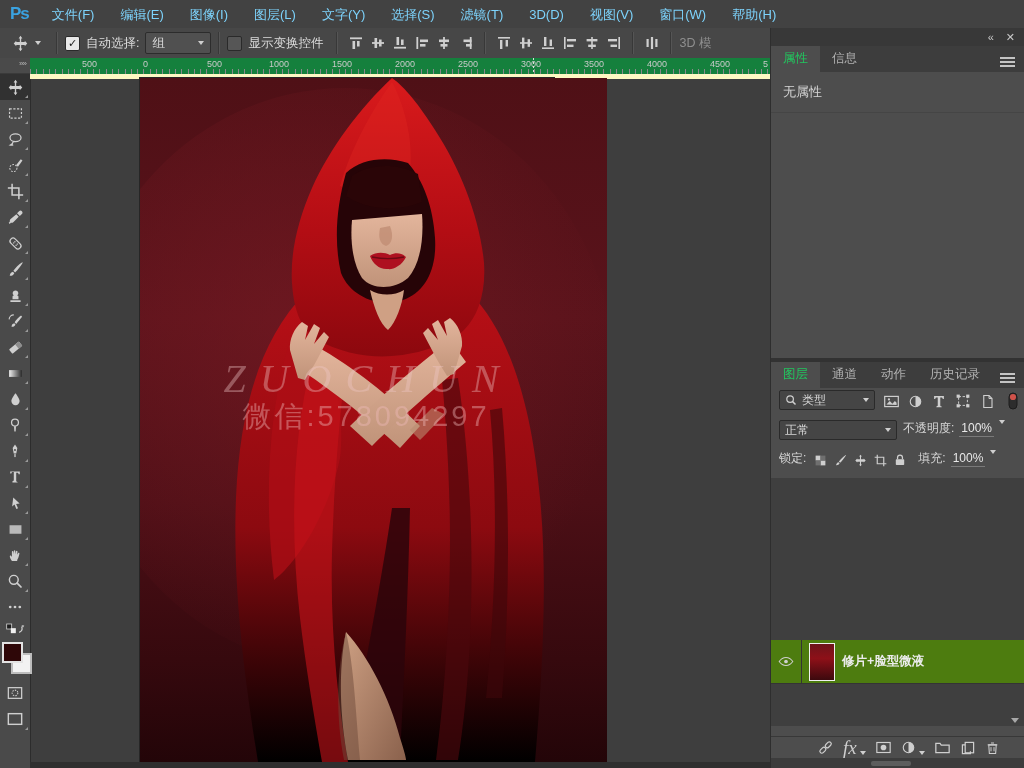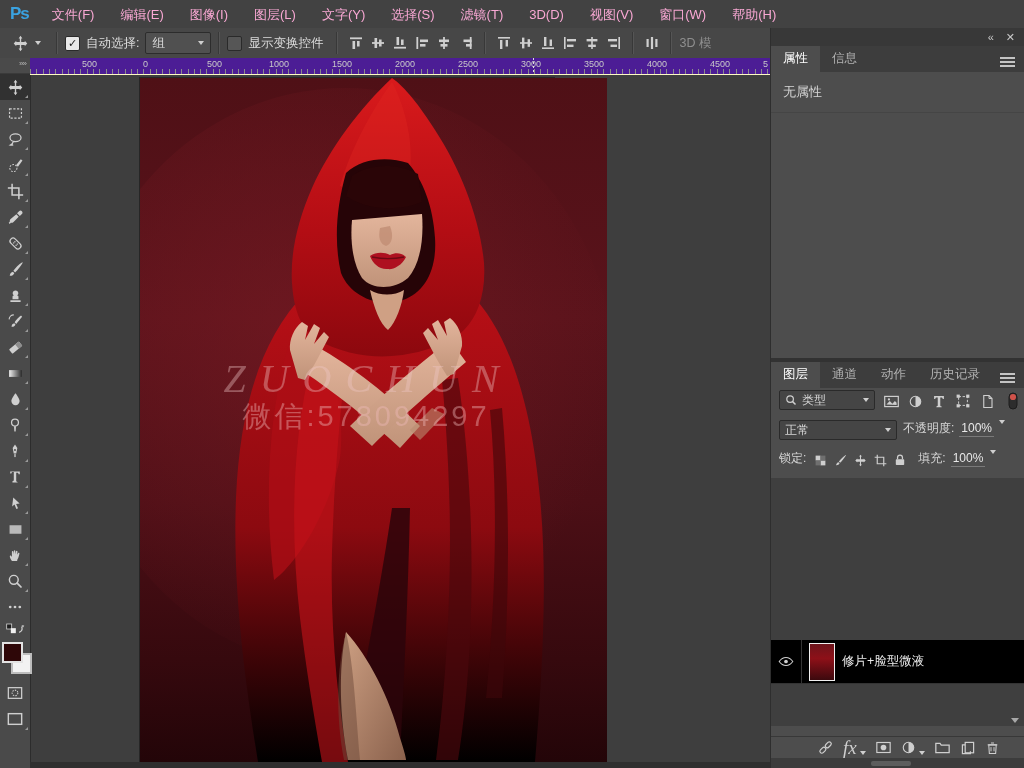--- a/index.html
+++ b/index.html
@@ -6,21 +6,21 @@
   .screen{position:relative;width:1024px;height:768px;background:#3e3e3e;overflow:hidden;
           font-family:"Liberation Sans","DejaVu Sans",sans-serif;color:#dcdcdc;-webkit-font-smoothing:antialiased;}
   .abs{position:absolute;}
   svg{display:block;}
   .ic{fill:#cfcfcf;stroke:none;}
   .ic .st{fill:none;stroke:#cfcfcf;}
   
   .menubar{left:0;top:0;width:1024px;height:28px;background:#424242;border-bottom:1px solid #2c2c2c;
            display:flex;align-items:center;}
   .ps-logo{color:#3aa2e0;font-weight:bold;font-size:17px;margin:0 10px 0 10px;letter-spacing:-1px;}
-  .menu-item{font-size:13px;color:#f9a8d4;padding:0 13px;line-height:27px;cursor:default;}
+  .menu-item{font-size:13px;color:#7dd3fc;padding:0 13px;line-height:27px;cursor:default;}
   
   .optionsbar{left:0;top:28px;width:770px;height:30px;background:#474747;border-bottom:1px solid #2a2a2a;
               display:flex;align-items:center;font-size:12.5px;overflow:hidden;}
   .opt-sep{width:1px;height:22px;background:#383838;border-right:1px solid #555;margin:0 7px;flex:none;}
   .chk{width:13px;height:13px;background:#e8e8e8;border:1px solid #2a2a2a;border-radius:2px;display:inline-flex;
        align-items:center;justify-content:center;font-size:11px;color:#1c1c1c;font-weight:bold;flex:none;}
   .chk.empty{background:#565656;border-color:#2a2a2a;}
   .dropdown{height:20px;background:#505050;border:1px solid #2c2c2c;border-radius:2px;display:inline-flex;
             align-items:center;padding:0 6px;gap:6px;}
   .tri-down{width:0;height:0;border-left:4px solid transparent;border-right:4px solid transparent;
@@ -34,54 +34,54 @@
            border-bottom:1px solid #3a3a3a;}
   .tool{position:relative;width:30px;height:26px;display:flex;align-items:center;justify-content:center;}
   .tool.sel{background:#313131;}
   .tool::after{content:"";position:absolute;right:2px;bottom:2px;width:0;height:0;
                border-left:3px solid transparent;border-bottom:3px solid #9a9a9a;}
   .tool.noflyout::after{display:none;}
   .swatches{position:relative;width:30px;height:42px;}
   .fg-sw{position:absolute;left:2px;top:4px;width:17px;height:17px;background:#2e0708;border:2px solid #e3e3e3;z-index:2;}
   .bg-sw{position:absolute;left:11px;top:15px;width:17px;height:17px;background:#f2f2f2;border:2px solid #bdbdbd;z-index:1;}
   
-  .ruler{left:30px;top:58px;width:740px;height:16px;background:#4c1d95;border-bottom:1px solid #fef9c3;overflow:hidden;}
+  .ruler{left:30px;top:58px;width:740px;height:16px;background:#15803d;border-bottom:5px solid #fef9c3;overflow:hidden;}
   .ruler-ticks{position:absolute;left:0;bottom:0;width:100%;height:5px;
       background:repeating-linear-gradient(90deg,#8a8a8a 0 1px,transparent 1px 6.3px);}
   .ruler-num{position:absolute;top:1px;font-size:9px;color:#c9c9c9;}
   .ruler-cursor{position:absolute;top:0;width:1px;height:16px;
       background:repeating-linear-gradient(#ddd 0 2px,transparent 2px 4px);}
   
   .doc-bottom{left:30px;top:762px;width:740px;height:6px;background:#2f2f2f;}
   .canvas{left:140px;top:78px;width:414px;height:684px;box-shadow:0 0 0 1px #262626;}
   .wm1{font-family:"Liberation Serif","DejaVu Serif",serif;font-style:italic;}
   
   .panels{left:770px;top:28px;width:254px;height:740px;background:#4d4d4d;border-left:1px solid #2e2e2e;}
   .p-abs{position:absolute;}
   .ptop{left:0;top:0;width:254px;height:18px;background:#383838;display:flex;justify-content:flex-end;
         align-items:center;gap:12px;padding-right:10px;box-sizing:border-box;color:#c9c9c9;font-size:11px;}
   .tabrow{left:0;width:254px;height:26px;background:#3d3d3d;display:flex;align-items:flex-end;}
   .ptab{font-size:12.5px;color:#b3b3b3;padding:5px 12px 6px;line-height:15px;}
-  .ptab.active{background:#4d4d4d;color:#ffffff;}
+  .ptab.active{background:#4d4d4d;color:#22c55e;}
   .hamb{width:15px;height:2px;background:#c4c4c4;box-shadow:0 4px 0 #c4c4c4,0 8px 0 #c4c4c4;margin:3px 10px 13px auto;}
   .props-body{left:0;top:44px;width:254px;height:286px;background:#4d4d4d;}
   .noprops{padding:11px 12px;font-size:13px;color:#d6d6d6;border-bottom:1px solid #454545;}
   .pgap{left:0;top:330px;width:254px;height:4px;background:#323232;}
   
   .lrow{left:0;width:254px;display:flex;align-items:flex-start;font-size:12px;color:#d6d6d6;}
   .field{height:20px;background:#454545;border:1px solid #2a2a2a;border-radius:2px;display:flex;
          align-items:center;padding:0 5px;gap:5px;box-sizing:border-box;}
   .valbox{display:flex;align-items:center;gap:4px;border-bottom:1px solid #7a7a7a;padding:1px 2px;color:#e8e8e8;}
   .fbtn{width:24px;height:22px;display:flex;align-items:center;justify-content:center;}
   .lockbtn{width:20px;height:20px;display:flex;align-items:center;justify-content:center;}
   
   .layerlist{left:0;top:450px;width:254px;height:248px;background:#3f3f3f;overflow:hidden;}
   .lay{position:absolute;left:0;width:254px;height:43px;display:flex;align-items:center;
        border-bottom:1px solid #343434;font-size:12.5px;color:#ececec;}
-  .lay.sel{background:#000000;}
+  .lay.sel{background:#4d7c0f;font-weight:bold;}
   .eyebox{width:30px;display:flex;justify-content:center;flex:none;border-right:1px solid #343434;height:100%;align-items:center;}
   .thumb{width:24px;height:36px;margin:0 8px 0 8px;flex:none;background:linear-gradient(180deg,#6d141b,#8e1018 40%,#3c090e);}
   .thumb.sel{outline:1px solid #f0f0f0;}
   .scroll-chev{position:absolute;right:6px;top:690px;width:0;height:0;border-left:4px solid transparent;
       border-right:4px solid transparent;border-top:5px solid #a8a8a8;}
   .lbottom{left:0;top:708px;width:254px;height:22px;background:#4d4d4d;border-top:1px solid #383838;
            display:flex;align-items:center;gap:9px;padding-left:46px;box-sizing:border-box;}
   .fx{font-size:19px;font-style:italic;color:#cfcfcf;font-family:"Liberation Serif",serif;}
   .hscroll{left:0;top:730px;width:254px;height:10px;background:#3c3c3c;}
   .hthumb{position:absolute;left:100px;top:2.5px;width:40px;height:5px;background:#5d5d5d;border-radius:2px;}

